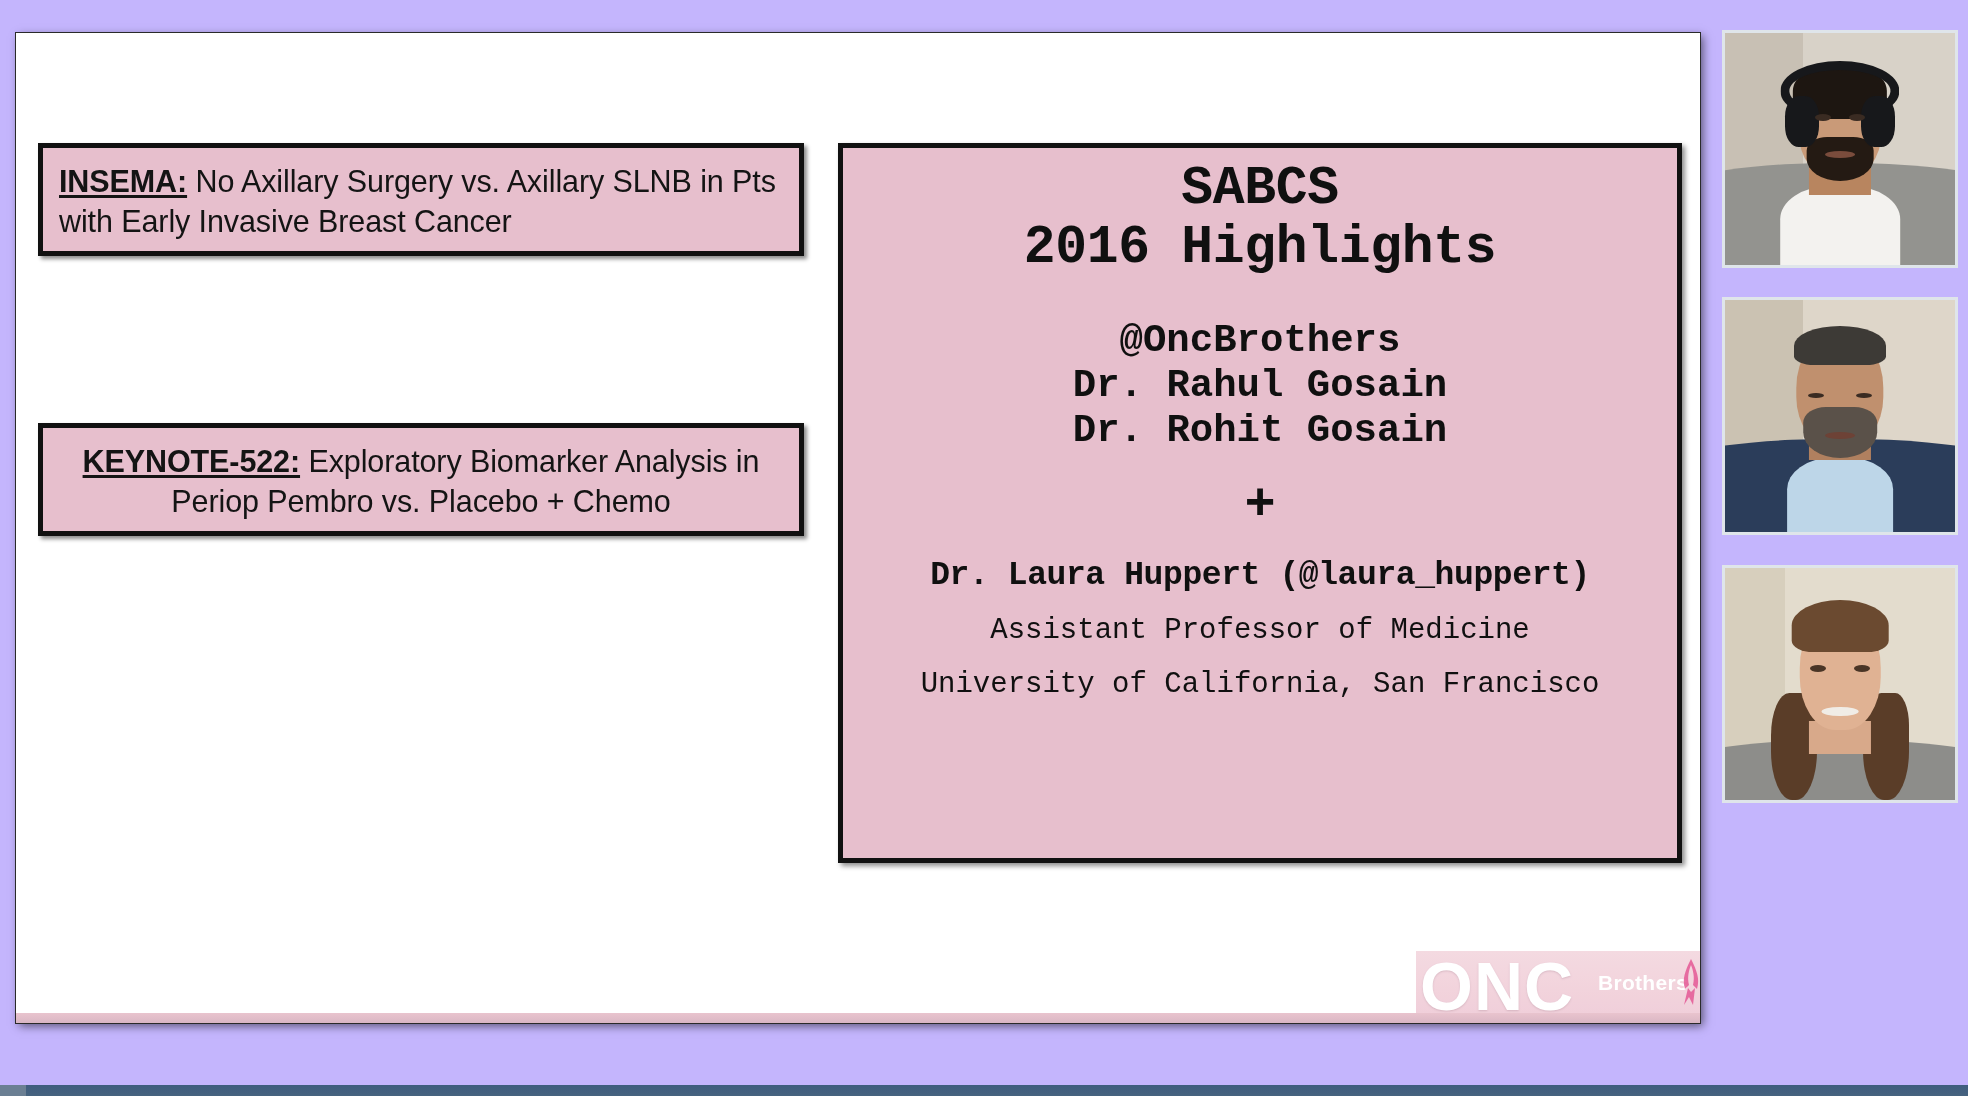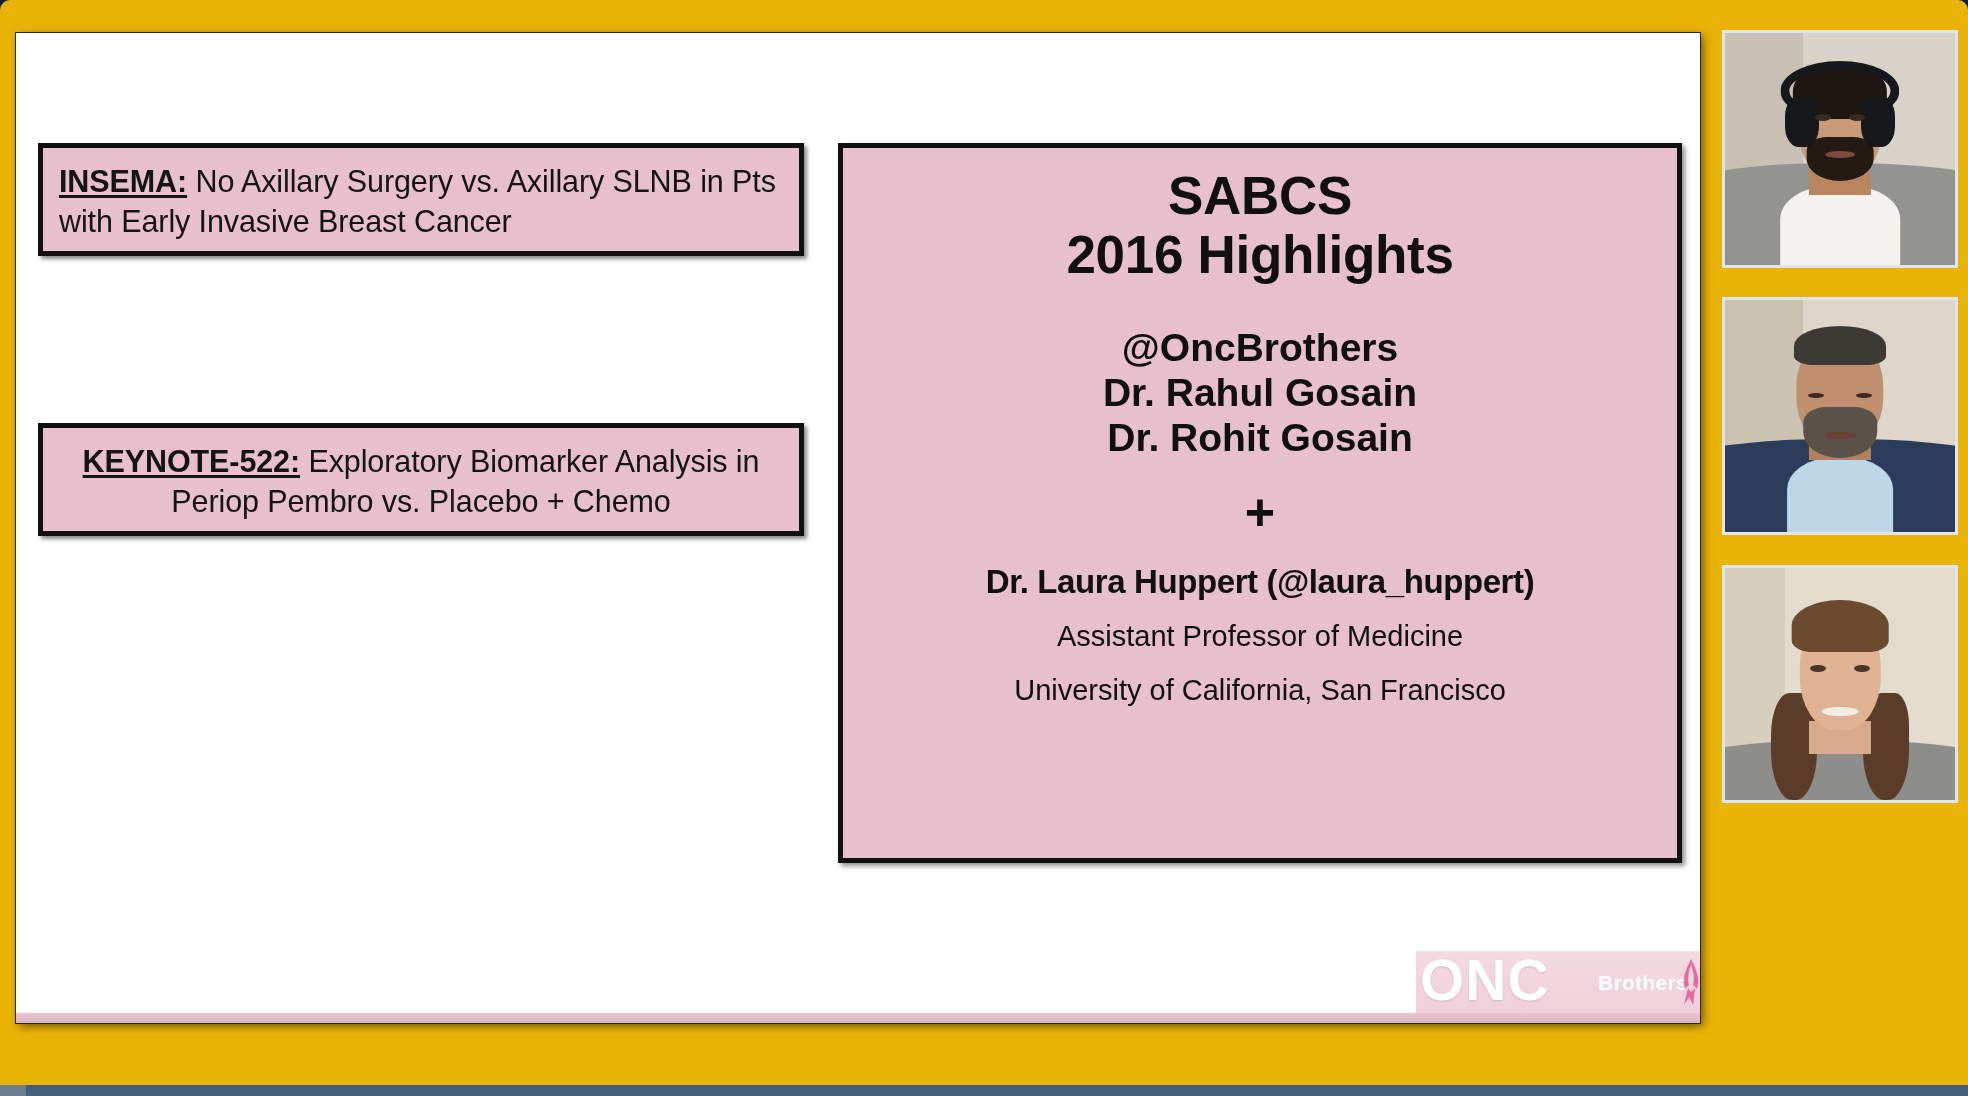--- a/index.html
+++ b/index.html
@@ -14,22 +14,21 @@
     font-family: "Liberation Sans", sans-serif;
   }
 
   
   .stage {
     position: absolute;
     left: 0; top: 0;
     width: 1968px;
     height: 1096px;
     background: linear-gradient(180deg, #0b1e3a 0%, #0d2746 48%, #0a2palette 60%, #0b2344 100%);
-    background-color: #eab308;
-    border-radius: 10px;
+    background-color: #c4b5fd;
   }
   .stage-bg {
     position: absolute; inset: 0;
     background:
       radial-gradient(1400px 600px at 55% 10%, #16365e 0%, #0d2banana 1%, rgba(0,0,0,0) 70%),
       linear-gradient(180deg, #0a1e3c 0%, #102f55 45%, #0b2344 100%);
   }
   .taskbar-strip {
     position: absolute;
     left: 0; bottom: 0;
@@ -94,21 +93,21 @@
     top: 110px;
     width: 844px;
     height: 720px;
     background: #e7bfcd;
     border: 5px solid #111111;
     box-sizing: border-box;
     box-shadow: 3px 3px 5px rgba(0,0,0,0.45);
     text-align: center;
     color: #101010;
   }
-  .tp-inner { padding-top: 18px; }
+  .tp-inner { padding-top: 12px; font-family: Liberation Mono, monospace; }
   .tp-h1 {
     font-size: 53px;
     font-weight: bold;
     line-height: 1.12;
     letter-spacing: -0.3px;
   }
   .tp-gap-1 { height: 40px; }
   .tp-handle {
     font-size: 39px;
     font-weight: bold;
@@ -146,21 +145,21 @@
     bottom: 10px;
     width: 300px;
     height: 62px;
     background: linear-gradient(180deg, #f4d7df 0%, #efccd7 100%);
     overflow: hidden;
     opacity: 0.92;
   }
   .onc-logo .onc-text {
     position: absolute;
     left: 4px; top: -4px;
-    font-size: 57px;
+    font-size: 68px;
     font-weight: bold;
     color: #ffffff;
     letter-spacing: 1px;
     text-shadow: 0 1px 2px rgba(180,140,155,0.45);
   }
   .onc-logo .bros-text {
     position: absolute;
     left: 182px; top: 20px;
     font-size: 21px;
     font-weight: bold;

